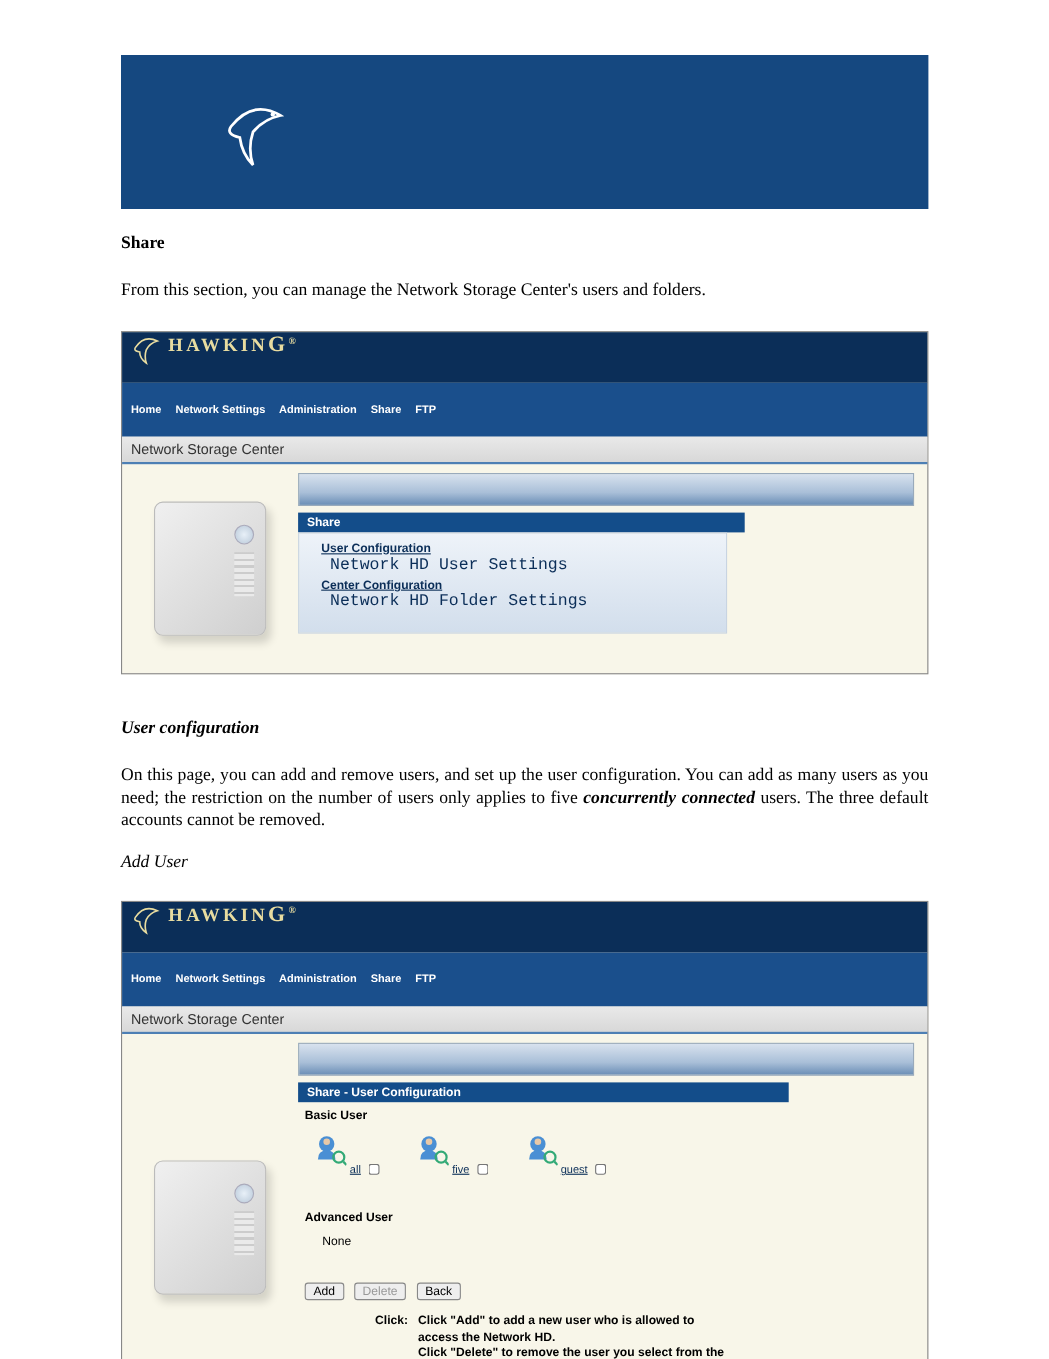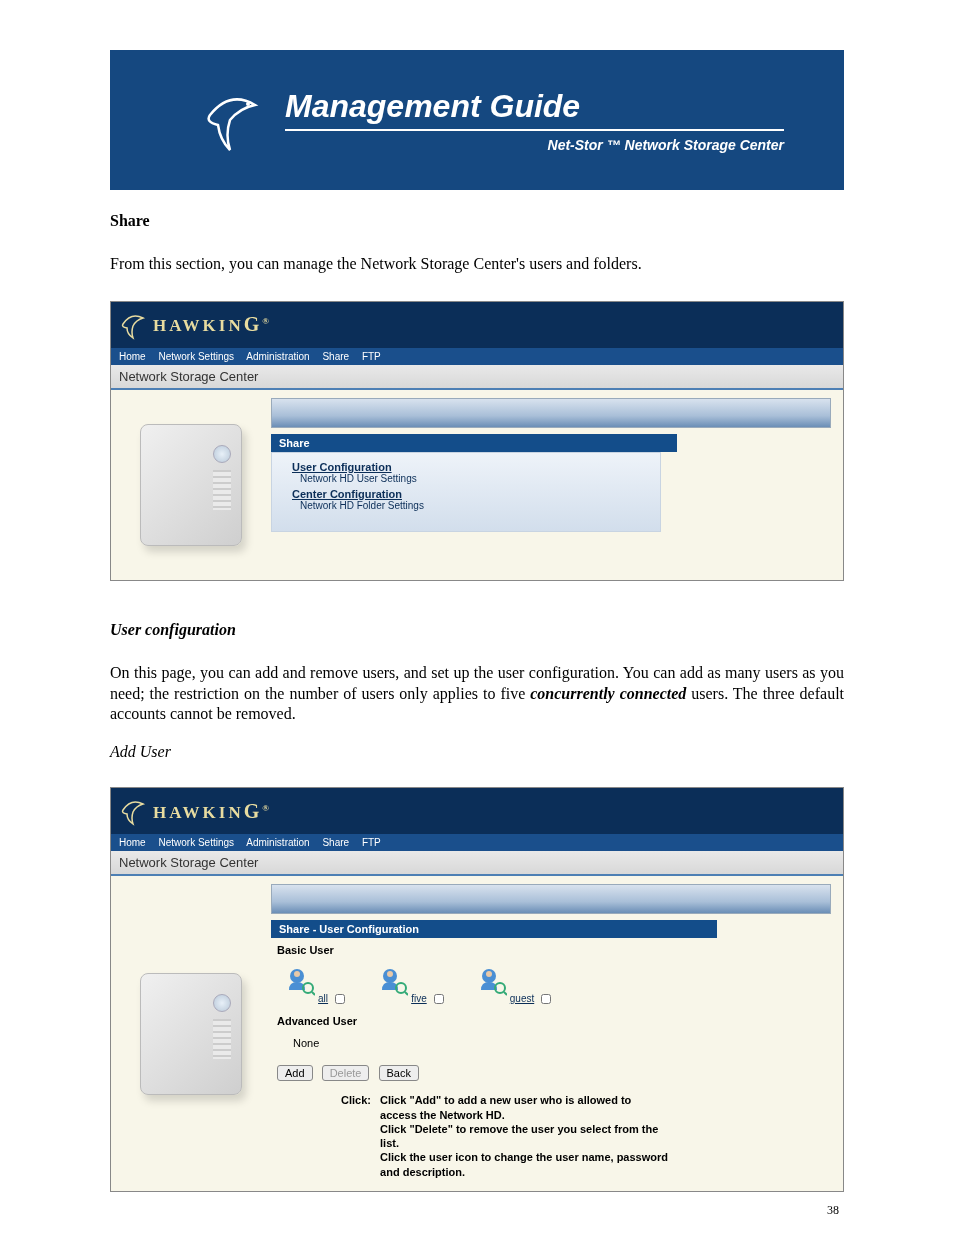--- a/index.html
+++ b/index.html
@@ -84,36 +84,36 @@
     margin-top: 26px;
     background: #f8f6e9;
     font-family: Arial, sans-serif;
     font-size: 11px;
     position: relative;
   }
   .app-header {
     background: #0b2e58;
     height: 46px;
     display: flex;
-    align-items: center;
+    align-items: flex-start;
     padding-left: 10px;
   }
   .hawking {
     color: #e8dca0;
     font-size: 17px;
     font-weight: bold;
     letter-spacing: 3px;
     font-family: "Times New Roman", serif;
   }
   .hawking .g { font-size: 20px; }
   .app-nav {
     background: #1a4f8c;
-    padding: 3px 8px;
+    padding: 19px 8px;
     color: #fff;
-    font-weight: normal;
+    font-weight: bold;
     font-size: 10px;
   }
   .app-nav span { margin-right: 10px; }
   .app-title-bar {
     background: linear-gradient(#e9e9e9, #d8d8d8);
     border-bottom: 2px solid #4d7fb4;
     padding: 4px 8px;
     font-size: 13px;
     color: #333;
   }
@@ -184,40 +184,41 @@
   }
   .link-title {
     color: #0b2e58;
     text-decoration: underline;
     font-weight: bold;
     font-size: 11px;
     display: block;
   }
   .link-desc {
     color: #0b2e58;
-    font-size: 10px;
+    font-size: 15px;
     padding-left: 8px;
     display: block;
     margin-bottom: 4px;
+    font-family: Liberation Mono, monospace;
   }
   
   .app2-body {
     display: flex;
     min-height: 300px;
   }
   .section-label {
     font-weight: bold;
     font-size: 11px;
     margin: 6px 0 10px 6px;
   }
   .users-row {
     display: flex;
     gap: 28px;
     margin-left: 12px;
-    margin-bottom: 8px;
+    margin-bottom: 30px;
   }
   .user-item { text-align: center; }
   .user-icon {
     width: 32px;
     height: 32px;
     margin: 0 auto 4px;
   }
   .user-label {
     color: #0b2e58;
     text-decoration: underline;
@@ -225,21 +226,21 @@
     margin-right: 3px;
   }
   .user-cb {
     width: 10px;
     height: 10px;
     vertical-align: middle;
   }
   .adv-none {
     margin-left: 22px;
     font-size: 11px;
-    margin-bottom: 16px;
+    margin-bottom: 31px;
   }
   .btn-row {
     margin-left: 6px;
     margin-bottom: 12px;
   }
   .btn {
     font-family: Arial, sans-serif;
     font-size: 11px;
     padding: 1px 7px;
     border: 1px solid #888;
@@ -270,24 +271,20 @@
 <body>
 
 <div class="page">
 
   <div class="banner">
     <div class="banner-logo">
       <svg viewBox="0 0 70 80" width="70" height="80">
         <path d="M10 35 Q30 10 55 25 Q40 28 30 40 Q25 55 30 70 Q20 60 18 45 Q5 42 10 35 Z" fill="none" stroke="#fff" stroke-width="2.5"></path>
         <circle cx="48" cy="24" r="2" fill="#fff"></circle>
       </svg>
-    </div>
-    <div class="banner-text">
-      <span class="banner-title">Management Guide</span>
-      <span class="banner-sub">Net-Stor ™ Network Storage Center</span>
     </div>
   </div>
 
   <div class="heading">Share</div>
   <div class="body-text">From this section, you can manage the Network Storage Center's users and folders.</div>
 
   <div class="app">
     <div class="app-header">
       <svg width="26" height="30" viewBox="0 0 26 30" style="margin-right:6px">
         <path d="M2 14 Q10 2 22 8 Q15 10 12 16 Q10 22 12 28 Q6 24 6 18 Q0 17 2 14 Z" fill="none" stroke="#e8dca0" stroke-width="1.5"></path>

